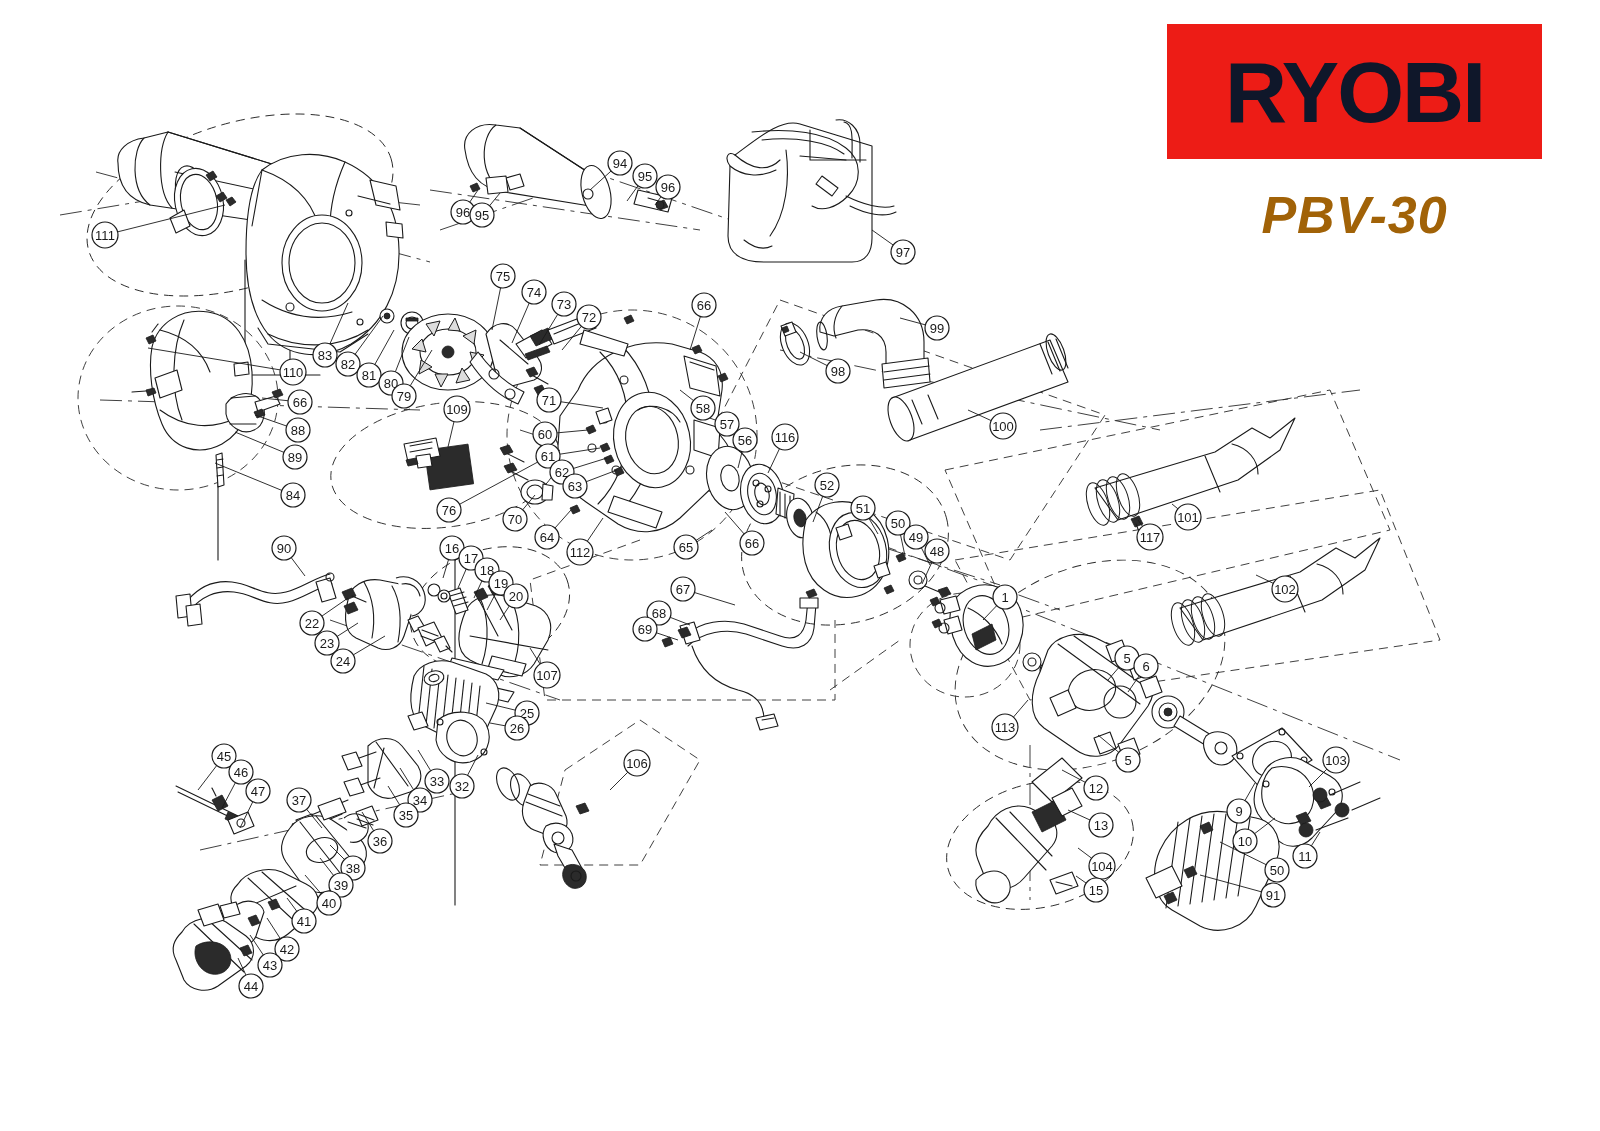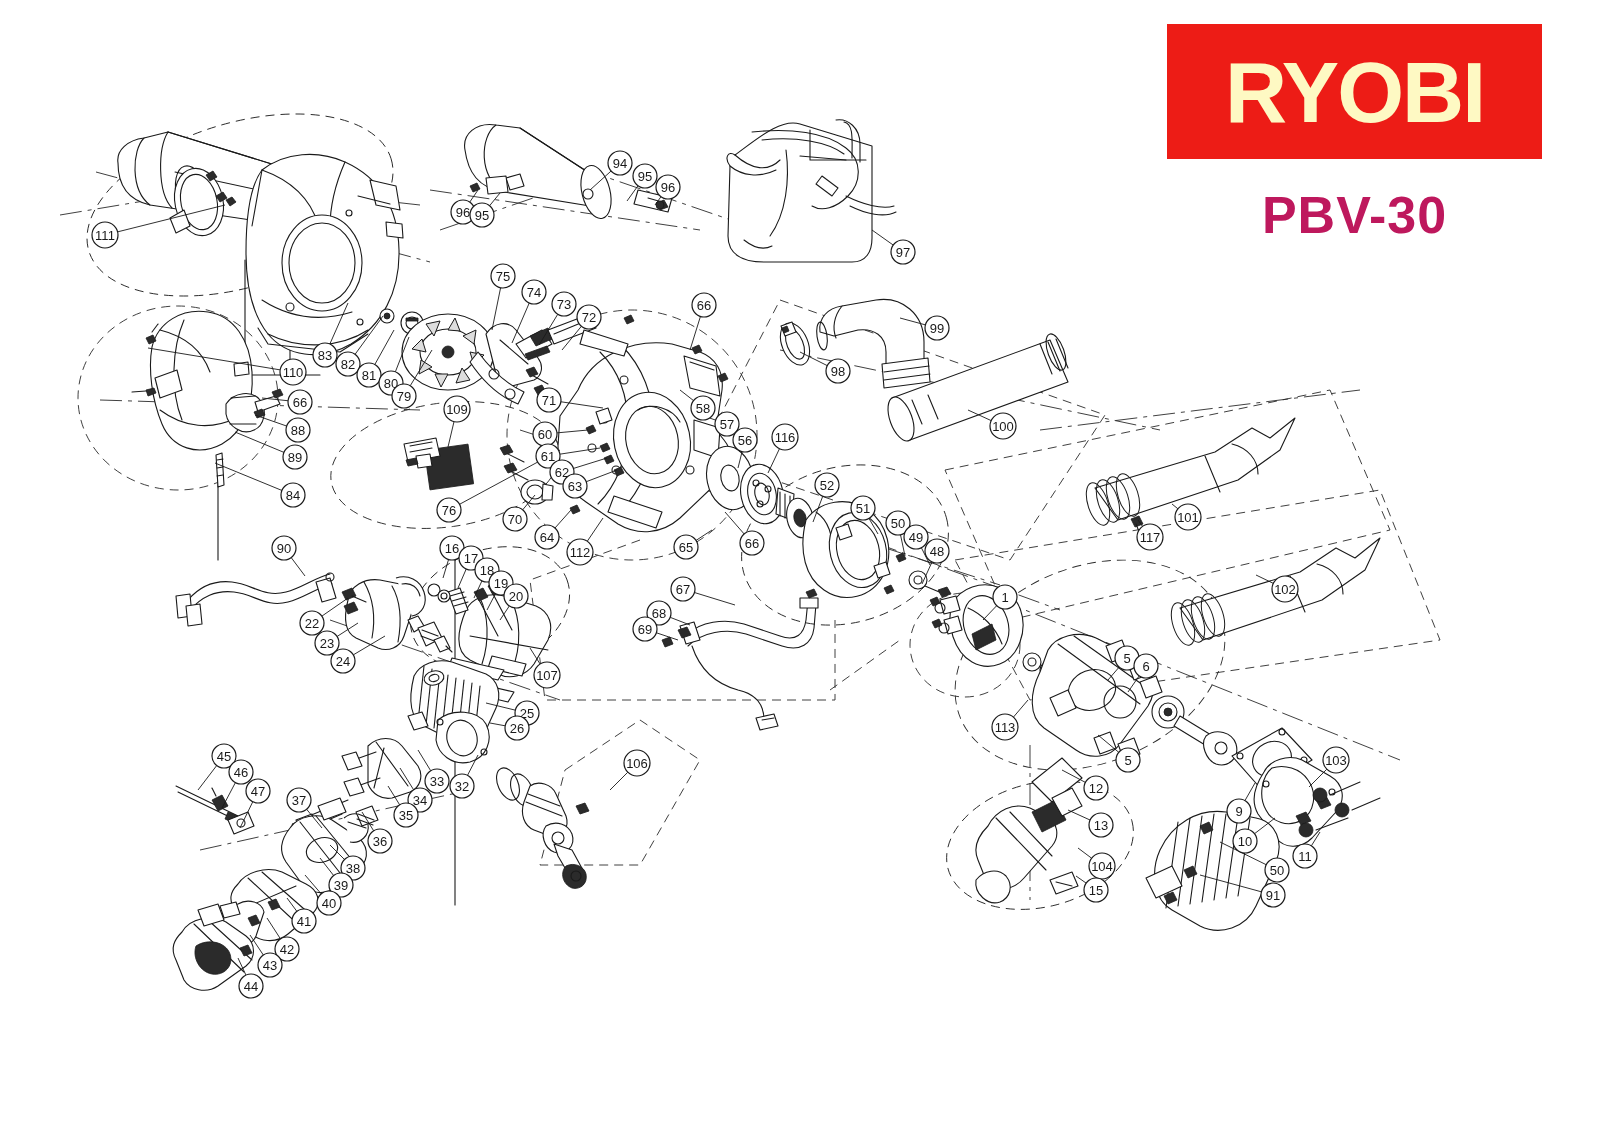--- a/index.html
+++ b/index.html
@@ -2,22 +2,22 @@
 <html><head>
 <meta charset="utf-8">
 <style>
   html,body{margin:0;padding:0;background:#ffffff;}
   body{width:1600px;height:1131px;overflow:hidden;font-family:"Liberation Sans",sans-serif;}
   #page{position:relative;width:1600px;height:1131px;background:#fff;}
   #diagram{position:absolute;left:0;top:0;width:1600px;height:1131px;}
   
   #brand{position:absolute;right:58px;top:24px;width:375px;}
   #logo-box{width:375px;height:135px;background:#ED1C16;display:flex;align-items:center;justify-content:center;}
-  #logo-text{color:#fef9c3;font-family:"Liberation Sans",sans-serif;font-weight:bold;font-size:86px;letter-spacing:-2px;line-height:1;}
-  #model-text{margin-top:26px;text-align:center;color:#be185d;font-family:"Liberation Sans",sans-serif;font-weight:bold;font-size:52px;letter-spacing:1px;}
+  #logo-text{color:#0f172a;font-family:"Liberation Sans",sans-serif;font-weight:bold;font-size:86px;letter-spacing:-2px;line-height:1;}
+  #model-text{margin-top:26px;text-align:center;color:#a16207;font-family:"Liberation Sans",sans-serif;font-weight:bold;font-size:52px;letter-spacing:1px;font-style:italic;}
   .cal-txt{font-family:"Liberation Sans",sans-serif;font-size:13px;fill:#1a1a1a;}
 </style>
 </head>
 <body>
 
 <div id="page">
 
   <svg id="diagram" viewBox="0 0 1600 1131" xmlns="http://www.w3.org/2000/svg">
     <defs>
       <style>

